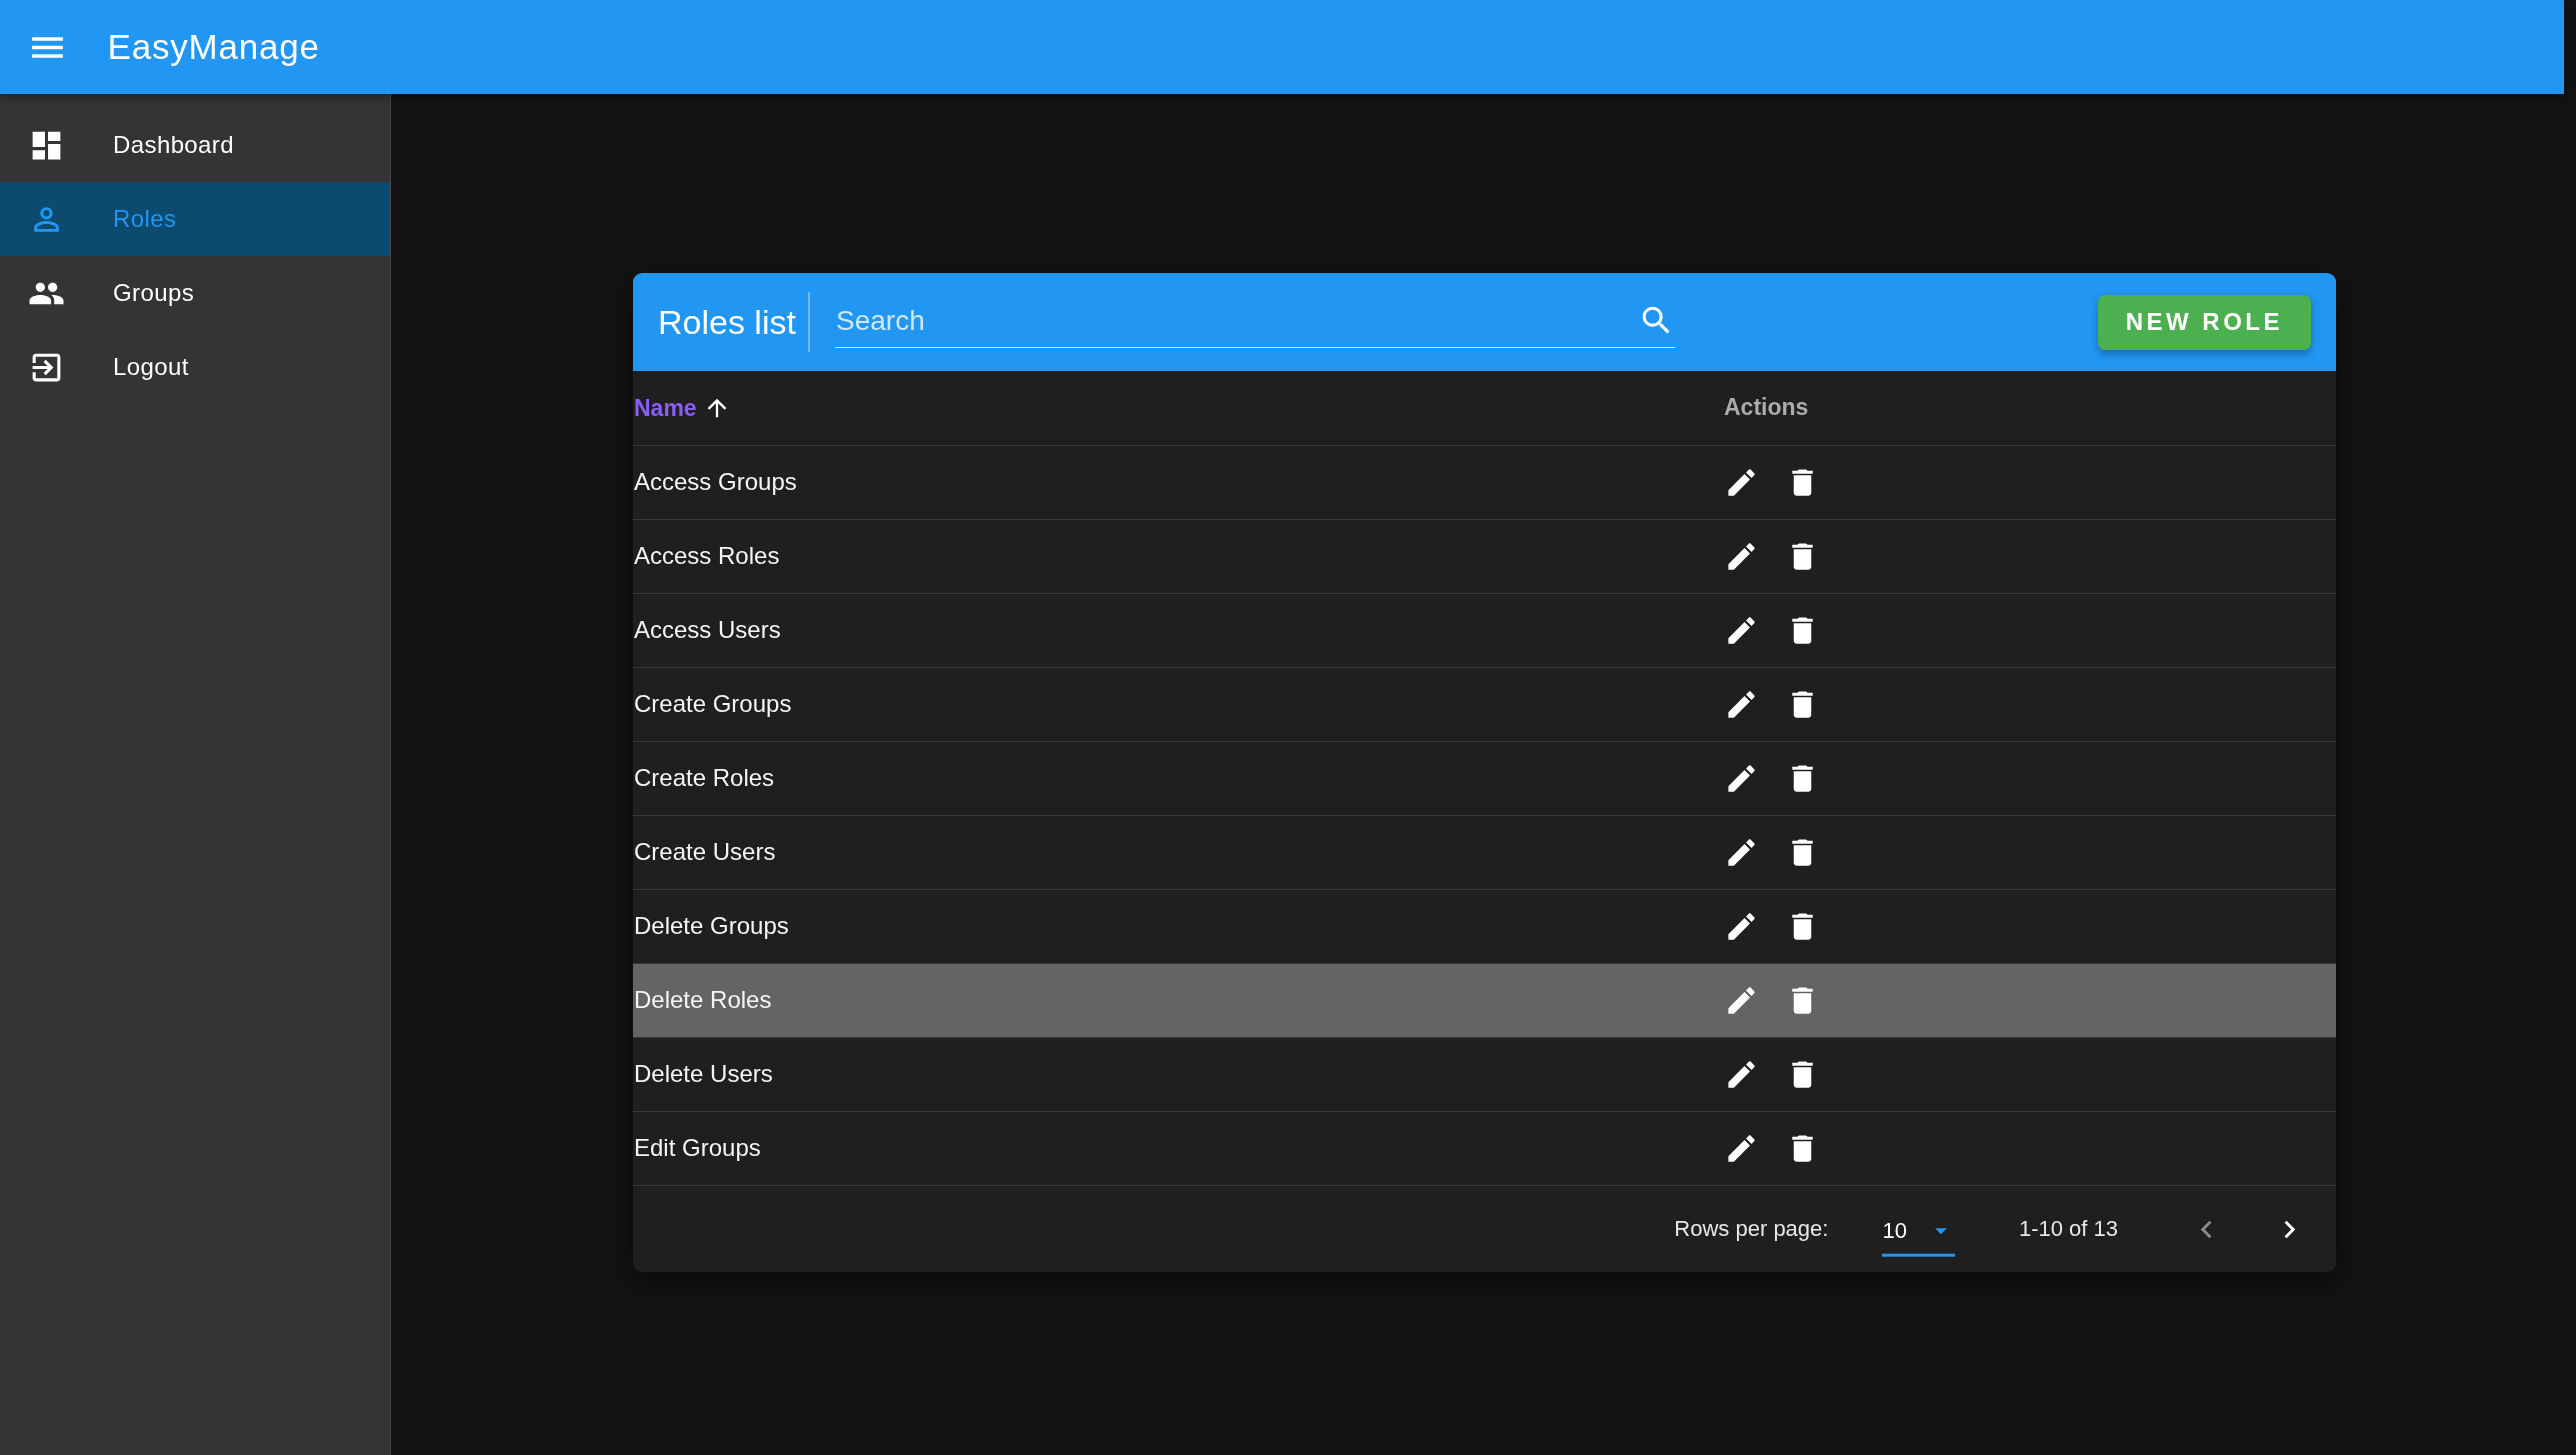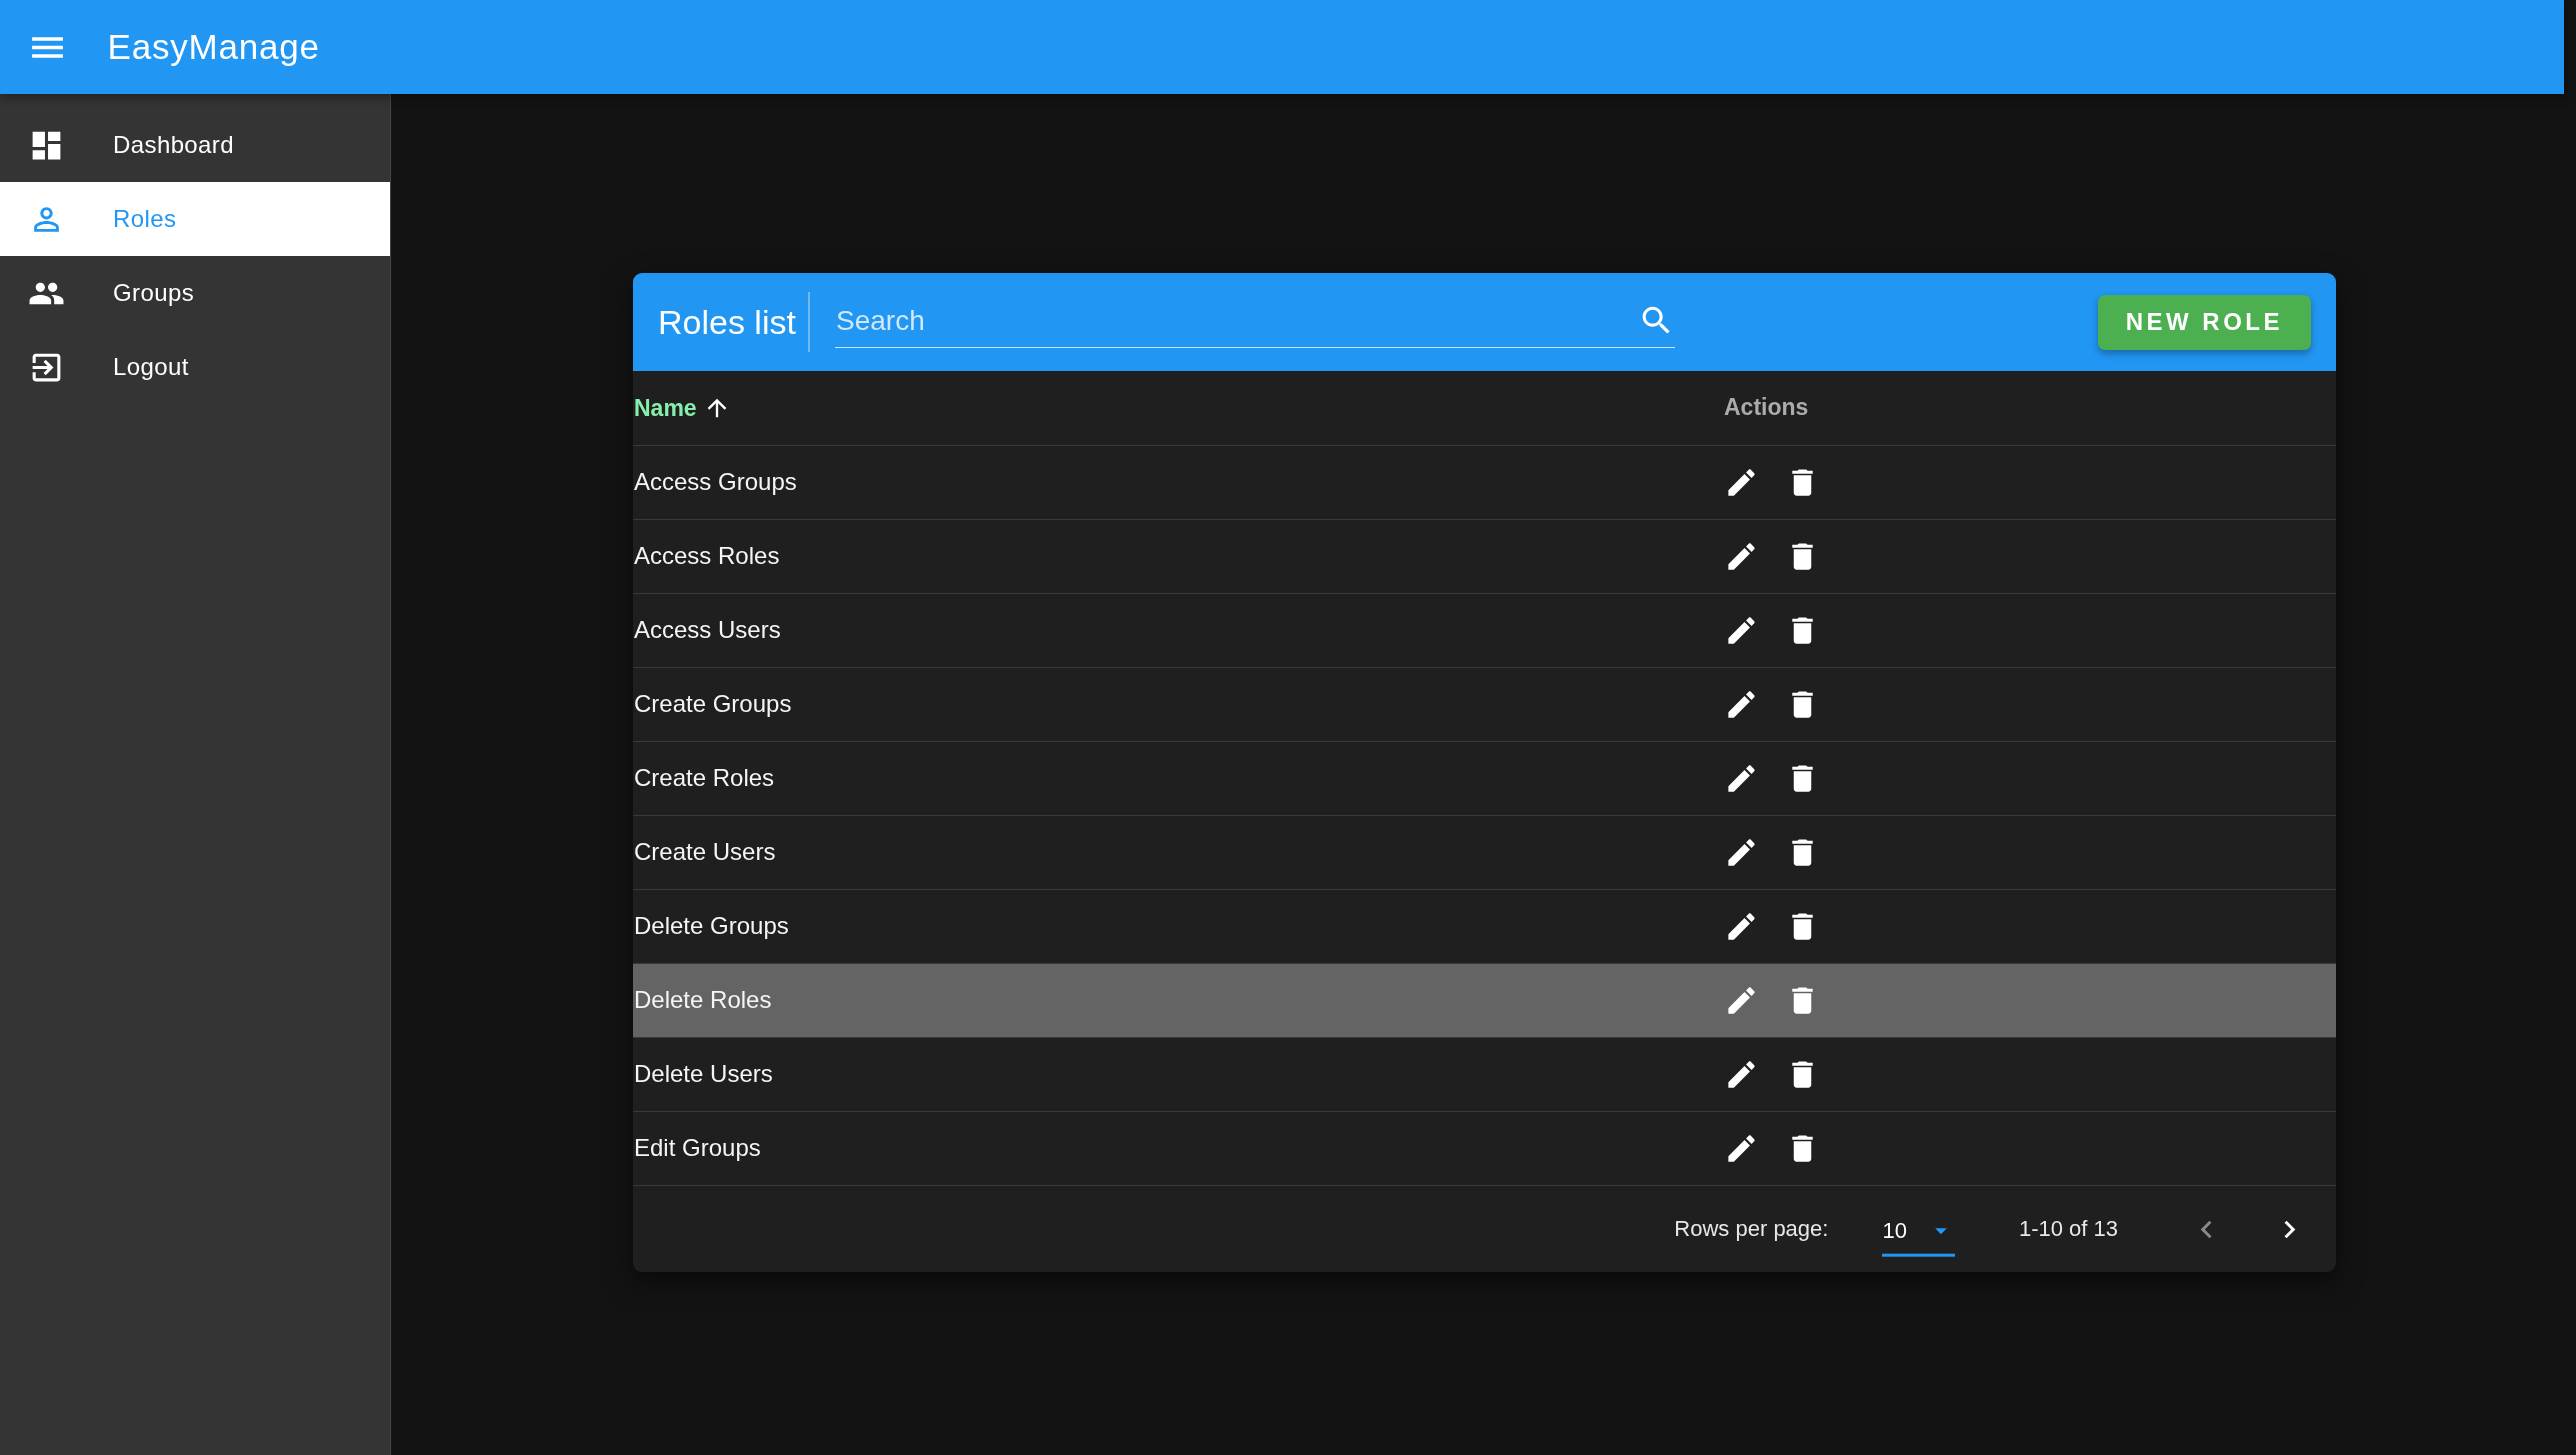--- a/index.html
+++ b/index.html
@@ -35,21 +35,21 @@
     background:#343434; border-right:1.5px solid #474747;
     padding-top:14px; z-index:10;
   }
   .side-item {
     height:74px; display:flex; align-items:center;
     color:#fff; cursor:pointer;
   }
   .side-icon { width:37px; height:37px; margin-left:28px; flex:0 0 auto; display:flex; }
   .side-icon svg { width:37px; height:37px; fill:currentColor; }
   .side-label { margin-left:48px; font-size:24px; font-weight:500; letter-spacing:0.4px; }
-  .side-item.active { background:#ffffff; color:#2196F3; }
+  .side-item.active { background:#0c4a6e; color:#2196F3; }
 
   
   .card {
     position:absolute; left:633px; top:273px; width:1703px;
     background:#1F1F1F; border-radius:9px; overflow:hidden;
     box-shadow:0 9.2px 26px rgba(0,0,0,.5);
     z-index:5;
   }
   .card-header {
     height:98px; background:#2196F3; display:flex; align-items:center;
@@ -79,21 +79,21 @@
     background:#4CAF50; color:#fff; border:none; border-radius:7px;
     font-family:"Liberation Sans", sans-serif;
     font-size:24px; font-weight:700; letter-spacing:3.5px;
     cursor:pointer; box-shadow:0 3.1px 7.7px rgba(0,0,0,.28);
   }
 
   
   table { width:100%; border-collapse:collapse; table-layout:fixed; }
   col.c-name { width:1090px; }
   thead th { height:74px; text-align:left; font-size:23px; vertical-align:middle; }
-  th.th-name { color:#86efac; font-weight:700; cursor:pointer; }
+  th.th-name { color:#8b5cf6; font-weight:700; cursor:pointer; }
   th.th-name svg { width:28px; height:28px; fill:#fff; vertical-align:-6.1px; margin-left:6.1px; }
   th.th-actions { color:#ACACAC; font-weight:700; }
   tbody tr { height:74px; border-top:1.5px solid #3A3A3A; cursor:pointer; }
   tbody tr.highlighted { background:#646464; }
   td.name-cell { font-size:24px; color:#F5F5F5; }
   td.actions-cell { white-space:nowrap; }
   .icon-btn {
     background:none; border:none; padding:0; margin:0 23px 0 0;
     cursor:pointer; vertical-align:middle;
   }

